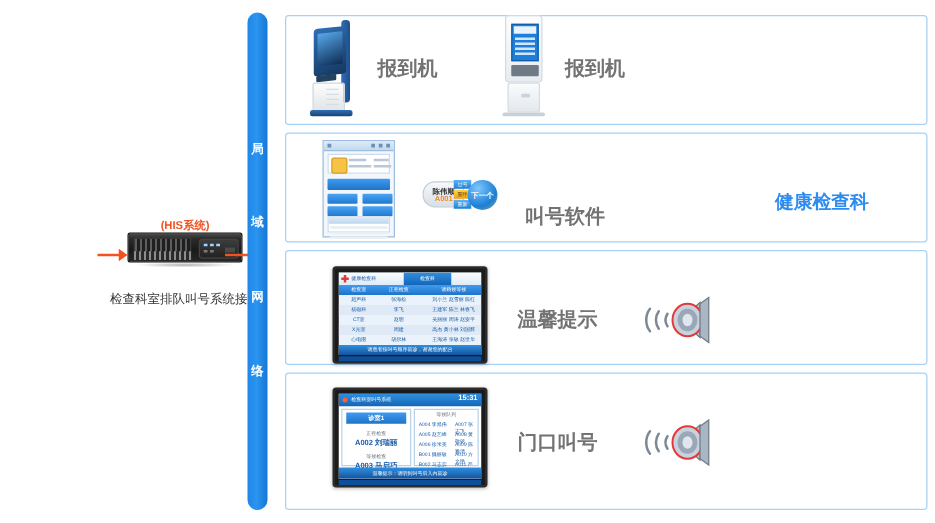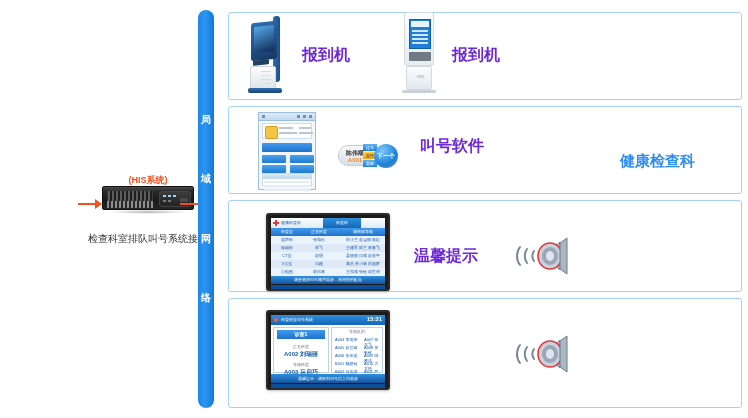--- a/index.html
+++ b/index.html
@@ -94,21 +94,21 @@
   .panel{
     position:absolute;left:228px;width:514px;
     border:1px solid #a8d2f5;border-radius:3px;background:#fff;box-sizing:border-box;
   }
   #panel1{top:12px;height:88px;}
   #panel2{top:106px;height:88px;}
   #panel3{top:200px;height:92px;}
   #panel4{top:298px;height:110px;}
 
   .mid-label{
-    position:absolute;font-size:16px;font-weight:bold;color:#6d28d9;white-space:nowrap;
+    position:absolute;font-size:16px;font-weight:bold;color:#737373;white-space:nowrap;
   }
   .zone-label{
     position:absolute;font-size:15px;font-weight:bold;color:#2d8cf0;white-space:nowrap;
   }
 
   
   .kioskA{position:absolute;left:246px;top:16px;width:40px;height:78px;}
   .kioskA .post{position:absolute;left:27px;top:0;width:7px;height:66px;background:linear-gradient(90deg,#2f6fb5,#1d4f8c);border-radius:3px;}
   .kioskA .screen-body{
     position:absolute;left:5px;top:6px;width:26px;height:38px;
@@ -352,21 +352,21 @@
     <div class="stack">
       <div>过号</div>
       <div>重呼</div>
       <div>重新</div>
     </div>
     <div class="orb">
       <span>下一个</span>
     </div>
   </div>
 
-  <div class="mid-label" style="left:420px;top:136px;font-family:Liberation Serif, serif;">叫号软件</div>
+  <div class="mid-label" style="left:420px;top:163px;font-family:Liberation Serif, serif;">叫号软件</div>
   <div class="zone-label" style="left:620px;top:152px;">健康检查科</div>
 
   <div class="panel" id="panel3"></div>
 
   <div class="tv" id="tv3">
     <div class="scr">
       <div class="b3-top">
         <div class="cross"></div>
         <div class="t1">健康检查科</div>
         <div class="tab">
@@ -467,20 +467,21 @@
         <div class="qi" style="left:3px;top:41px;">B002 马志滨</div>
         <div class="qi" style="left:32px;top:41px;">A011 严小娜</div>
       </div>
       <div class="b4-bot">
           <span>温馨提示：请听到叫号后入内就诊</span>
         </div>
     </div>
     <div class="foot"></div>
   </div>
 
+  <div class="mid-label" style="left:414px;top:344px;">门口叫号</div>
 
   <div class="speaker" style="left:512px;top:332px;">
     <svg width="64" height="44" viewBox="0 0 64 44">
       <g fill="none" stroke="#7d8896" stroke-width="2" stroke-linecap="round">
         <path d="M8 13 C4 18, 4 26, 8 31"></path>
         <path d="M15 15 C12 19, 12 25, 15 29"></path>
         <path d="M22 17 C20 20, 20 24, 22 27"></path>
       </g>
       <path d="M30 17 L38 17 L48 8 L48 36 L38 27 L30 27 Z" fill="#b9c4d0" stroke="#6f7b89" stroke-width="1"></path>
       <ellipse cx="38" cy="22" rx="12" ry="13" fill="#c7d2de" stroke="#e03b3b" stroke-width="1.6"></ellipse>

